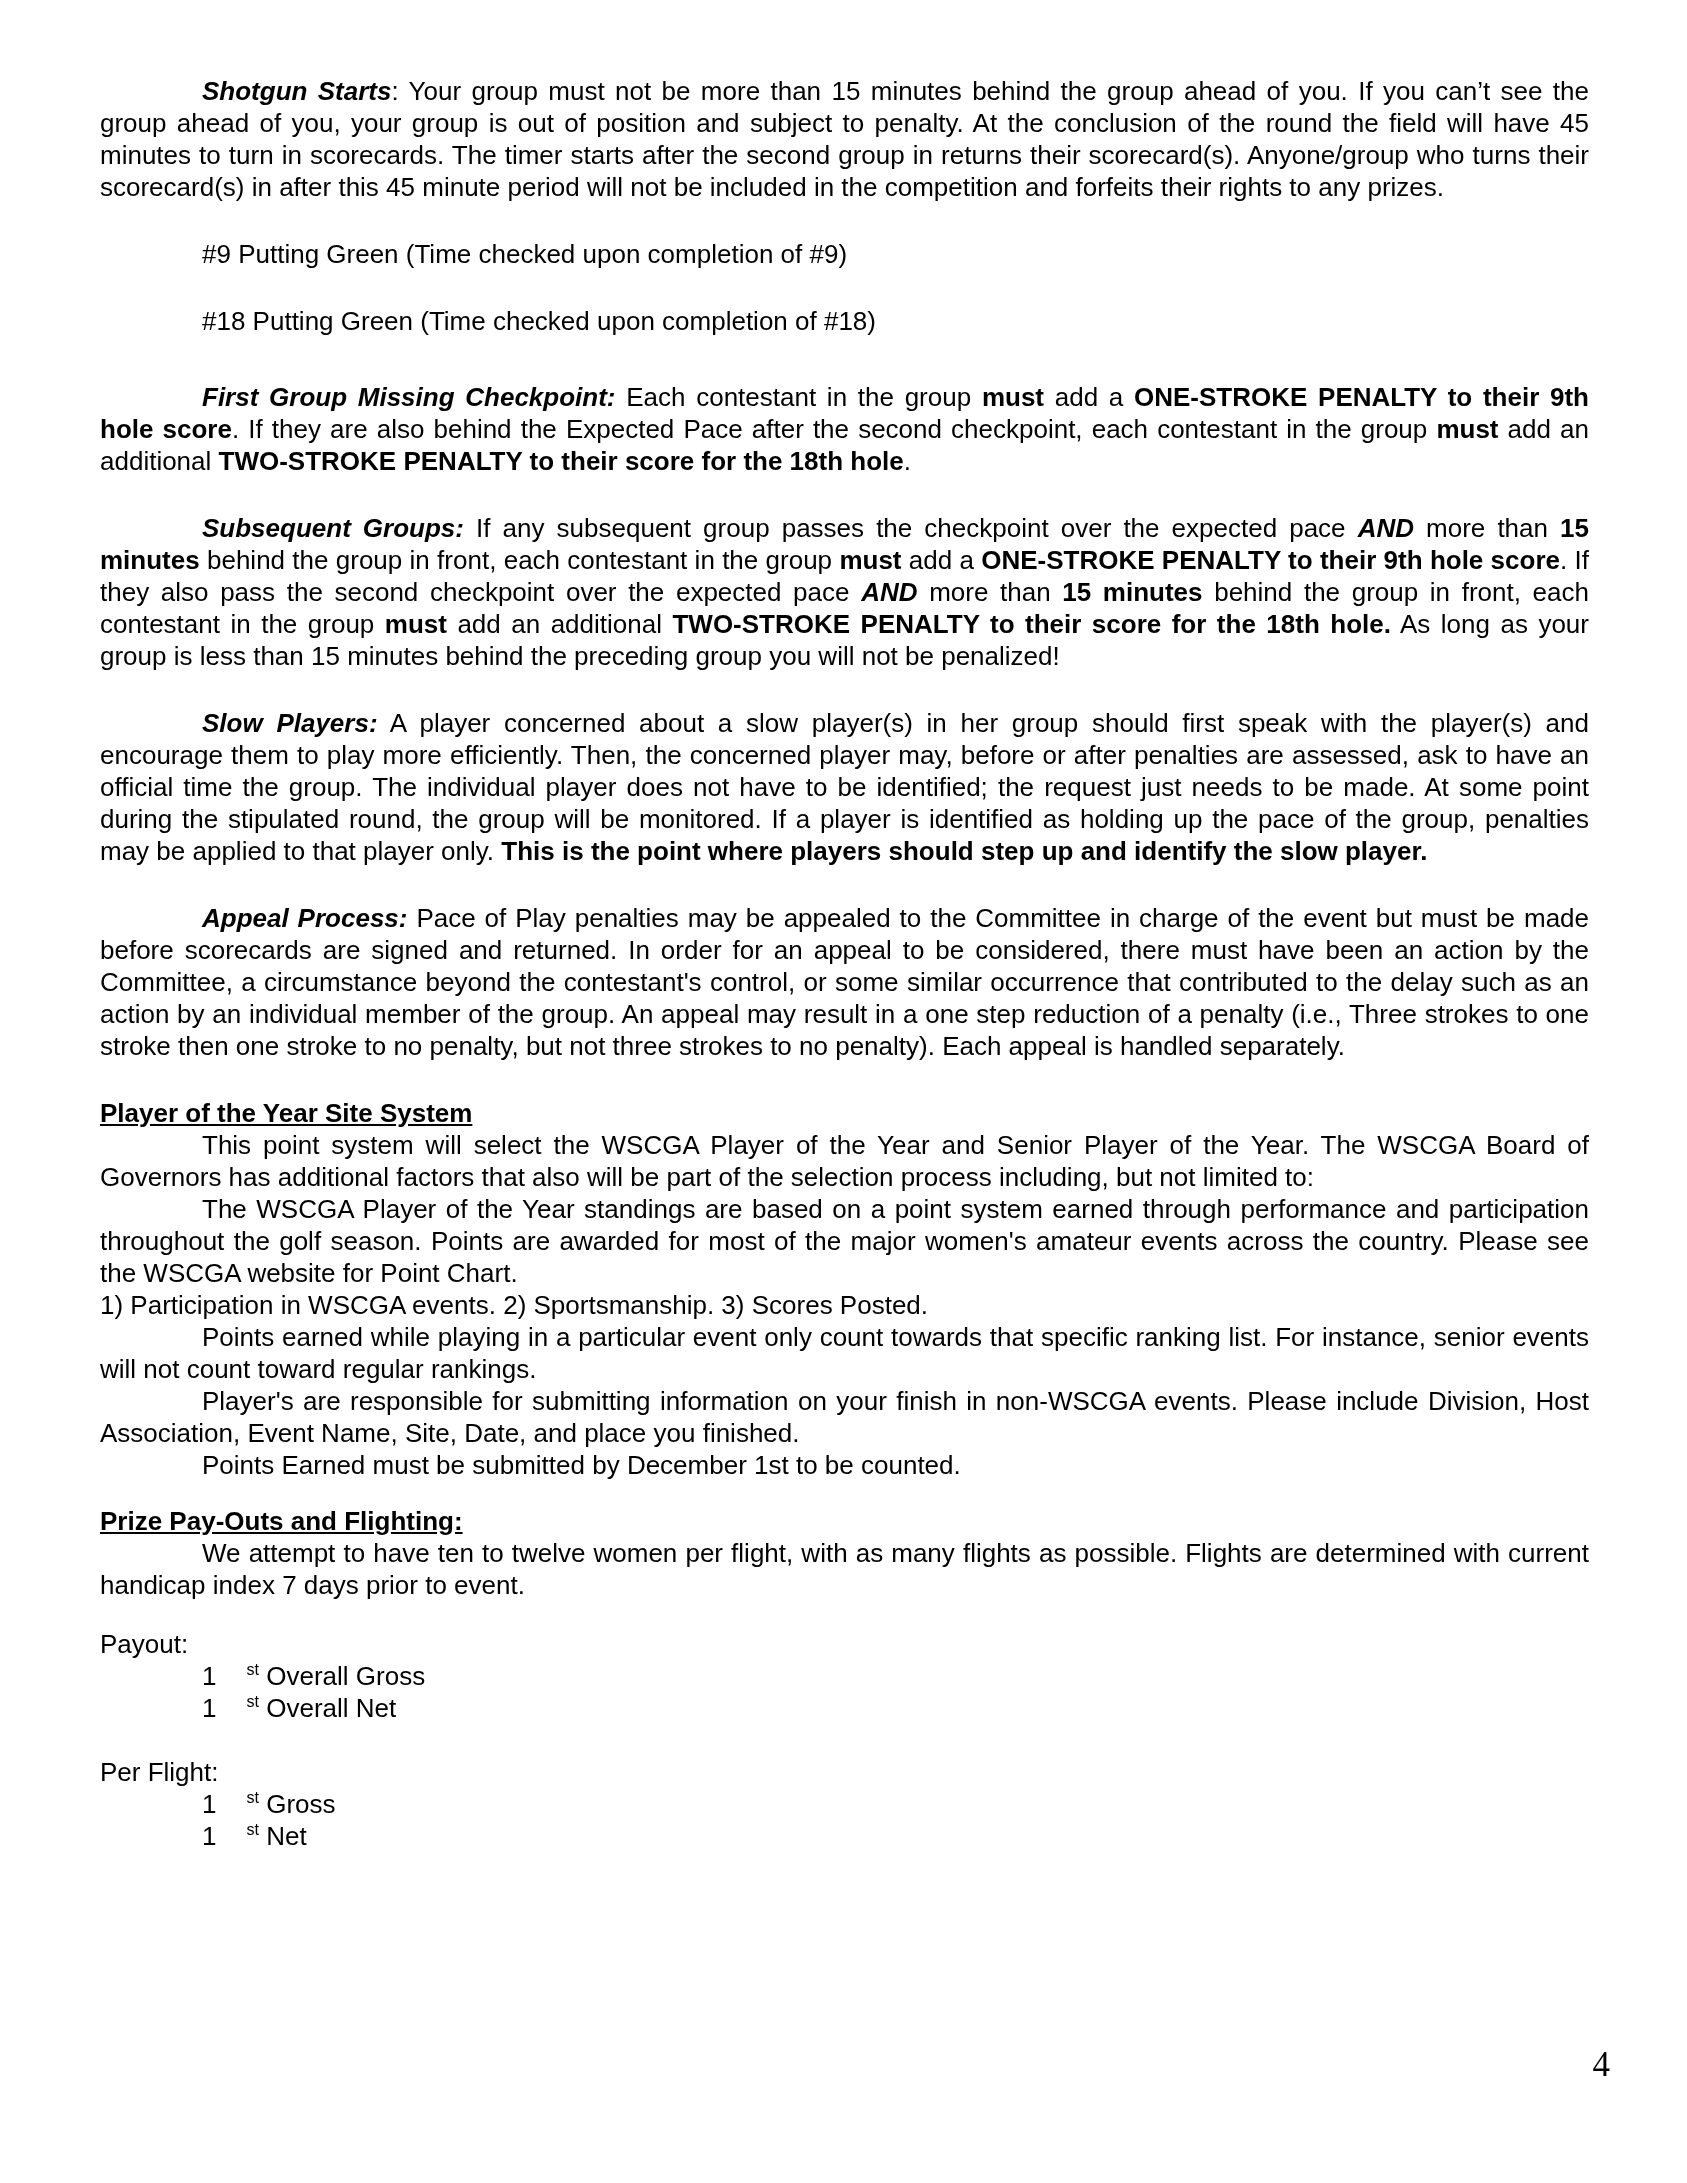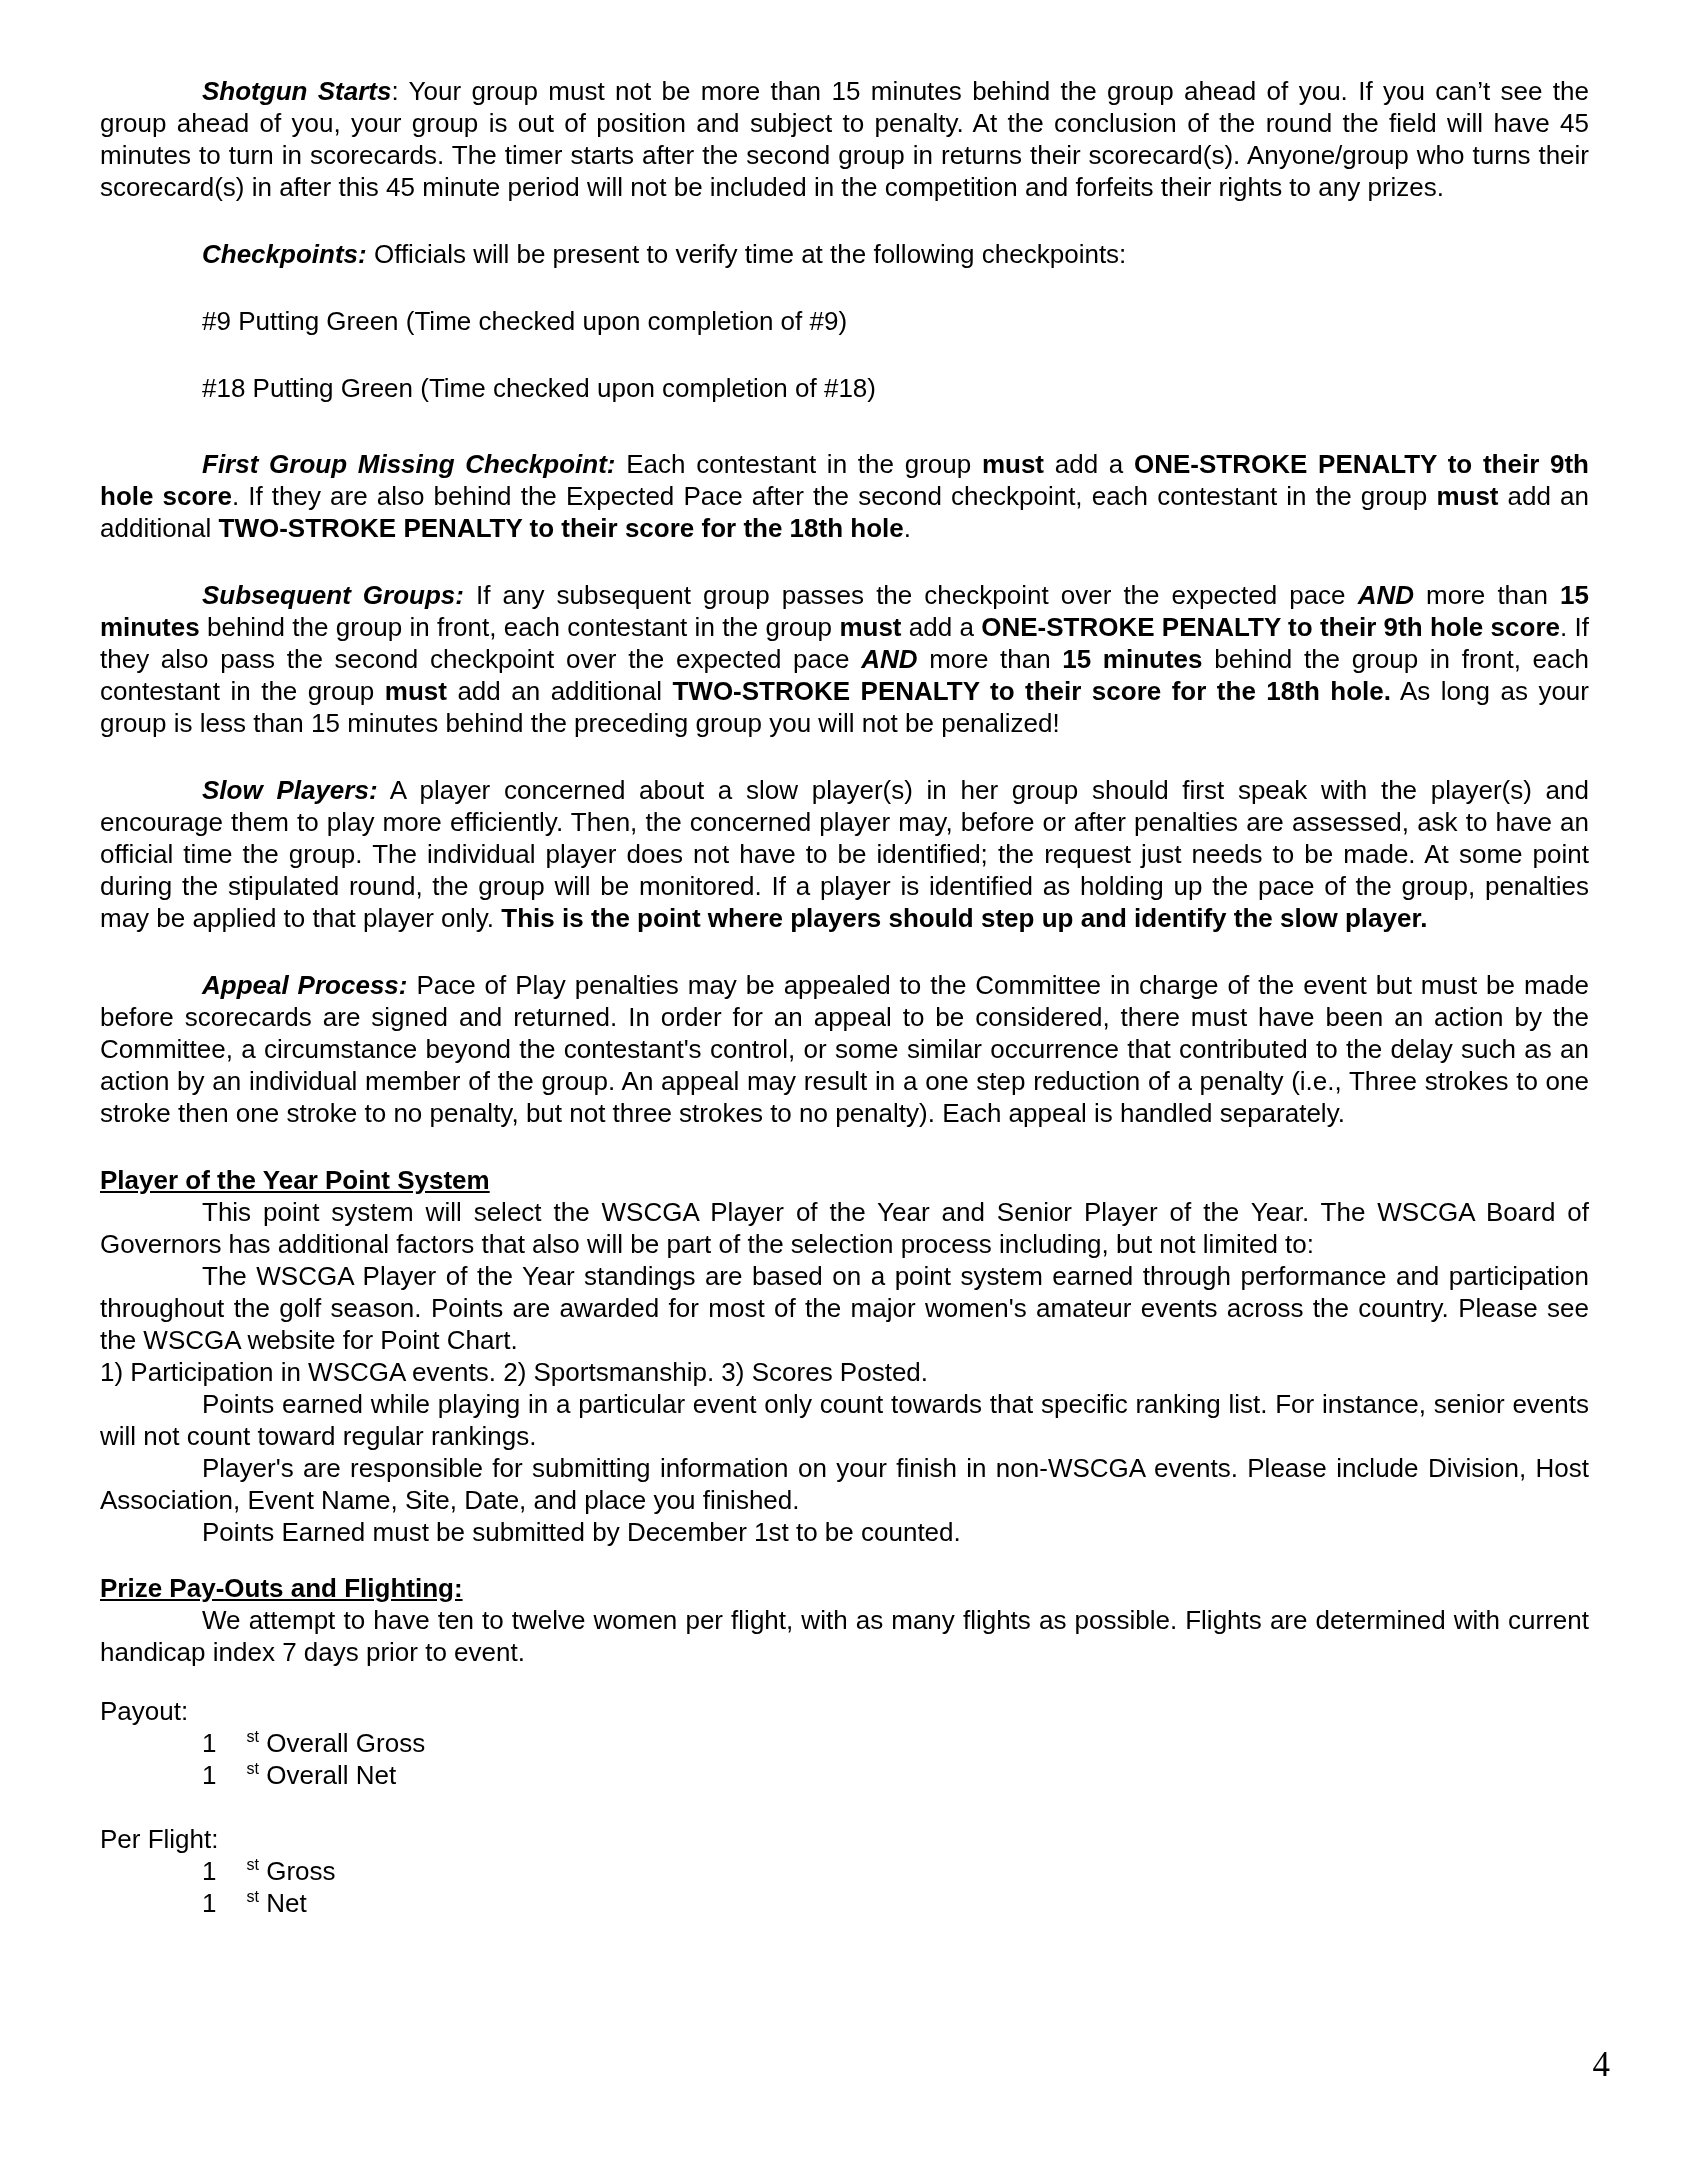--- a/index.html
+++ b/index.html
@@ -53,28 +53,27 @@
     line-height: 40px;
     color: #000000;
   }
 </style>
 </head>
 <body>
 
 <div class="page">
   <div class="content">
       <p class="para indent"><span class="b i">Shotgun Starts</span><span>: Your group must not be more than 15 minutes behind the group ahead of you. If you can’t see the group ahead of you, your group is out of position and subject to penalty.  At the conclusion of the round the field will have 45 minutes to turn in scorecards. The timer starts after the second group in returns their scorecard(s). Anyone/group who turns their scorecard(s) in after this 45 minute period will not be included in the competition and forfeits their rights to any prizes.</span></p>
-      <p class="para indent"><span class="b i">Checkpoints:</span><span>  Officials will be present to verify time at the following checkpoints:</span></p>
       <p class="para indent"><span>#9 Putting Green (Time checked upon completion of #9)</span></p>
       <p class="para indent mb52"><span>#18 Putting Green (Time checked upon completion of #18)</span></p>
       <p class="para indent"><span class="b i">First Group Missing Checkpoint:</span><span>  Each contestant in the group </span><span class="b">must</span><span> add a </span><span class="b">ONE-STROKE PENALTY to their 9th hole score</span><span>. If they are also behind the Expected Pace after the second checkpoint, each contestant in the group </span><span class="b">must</span><span> add an additional </span><span class="b">TWO-STROKE PENALTY to their score for the 18th hole</span><span>.</span></p>
       <p class="para indent"><span class="b i">Subsequent Groups:</span><span>  If any subsequent group passes the checkpoint over the expected pace </span><span class="b i">AND</span><span> more than </span><span class="b">15 minutes</span><span> behind the group in front, each contestant in the group </span><span class="b">must</span><span> add a </span><span class="b">ONE-STROKE PENALTY to their 9th hole score</span><span>. If they also pass the second checkpoint over the expected pace </span><span class="b i">AND</span><span> more than </span><span class="b">15 minutes</span><span> behind the group in front, each contestant in the group </span><span class="b">must</span><span> add an additional </span><span class="b">TWO-STROKE PENALTY to their score for the 18th hole.</span><span> As long as your group is less than 15 minutes behind the preceding group you will not be penalized!</span></p>
       <p class="para indent"><span class="b i">Slow Players:</span><span>  A player concerned about a slow player(s) in her group should first speak with the player(s) and encourage them to play more efficiently. Then, the concerned player may, before or after penalties are assessed, ask to have an official time the group. The individual player does not have to be identified; the request just needs to be made. At some point during the stipulated round, the group will be monitored. If a player is identified as holding up the pace of the group, penalties may be applied to that player only. </span><span class="b">This is the point where players should step up and identify the slow player.</span></p>
       <p class="para indent"><span class="b i">Appeal Process:</span><span> Pace of Play penalties may be appealed to the Committee in charge of the event but must be made before scorecards are signed and returned. In order for an appeal to be considered, there must have been an action by the Committee, a circumstance beyond the contestant's control, or some similar occurrence that contributed to the delay such as an action by an individual member of the group. An appeal may result in a one step reduction of a penalty (i.e., Three strokes to one stroke then one stroke to no penalty, but not three strokes to no penalty). Each appeal is handled separately.</span></p>
-      <p class="para tight"><span class="b u">Player of the Year Point System</span></p>
+      <p class="para tight"><span class="b u">Player of the Year Site System</span></p>
       <p class="para indent tight"><span>This point system will select the WSCGA Player of the Year and Senior Player of the Year.  The WSCGA Board of Governors has additional factors that also will be part of the selection process including, but not limited to:</span></p>
       <p class="para indent tight"><span>The WSCGA Player of the Year standings are based on a point system earned through performance and participation throughout the golf season. Points are awarded for most of the major women's amateur events across the country.  Please see the WSCGA website for Point Chart.</span></p>
       <p class="para tight"><span>1) Participation in WSCGA events. 2) Sportsmanship. 3) Scores Posted.</span></p>
       <p class="para indent tight"><span>Points earned while playing in a particular event only count towards that specific ranking list. For instance, senior events will not count toward regular rankings.</span></p>
       <p class="para indent tight"><span>Player's are responsible for submitting information on your finish in non-WSCGA events. Please include Division, Host Association, Event Name, Site, Date, and place you finished.</span></p>
       <p class="para indent mb28"><span>Points Earned must be submitted by December 1st to be counted.</span></p>
       <p class="para tight"><span class="b u">Prize Pay-Outs and Flighting:</span></p>
       <p class="para indent mb32"><span>We attempt to have ten to twelve women per flight, with as many flights as possible. Flights are determined with current handicap index 7 days prior to event.</span></p>
       <p class="para tight"><span>Payout:</span></p>
       <p class="para indent tight"><span>1</span><sup>st</sup><span> Overall Gross</span></p>

